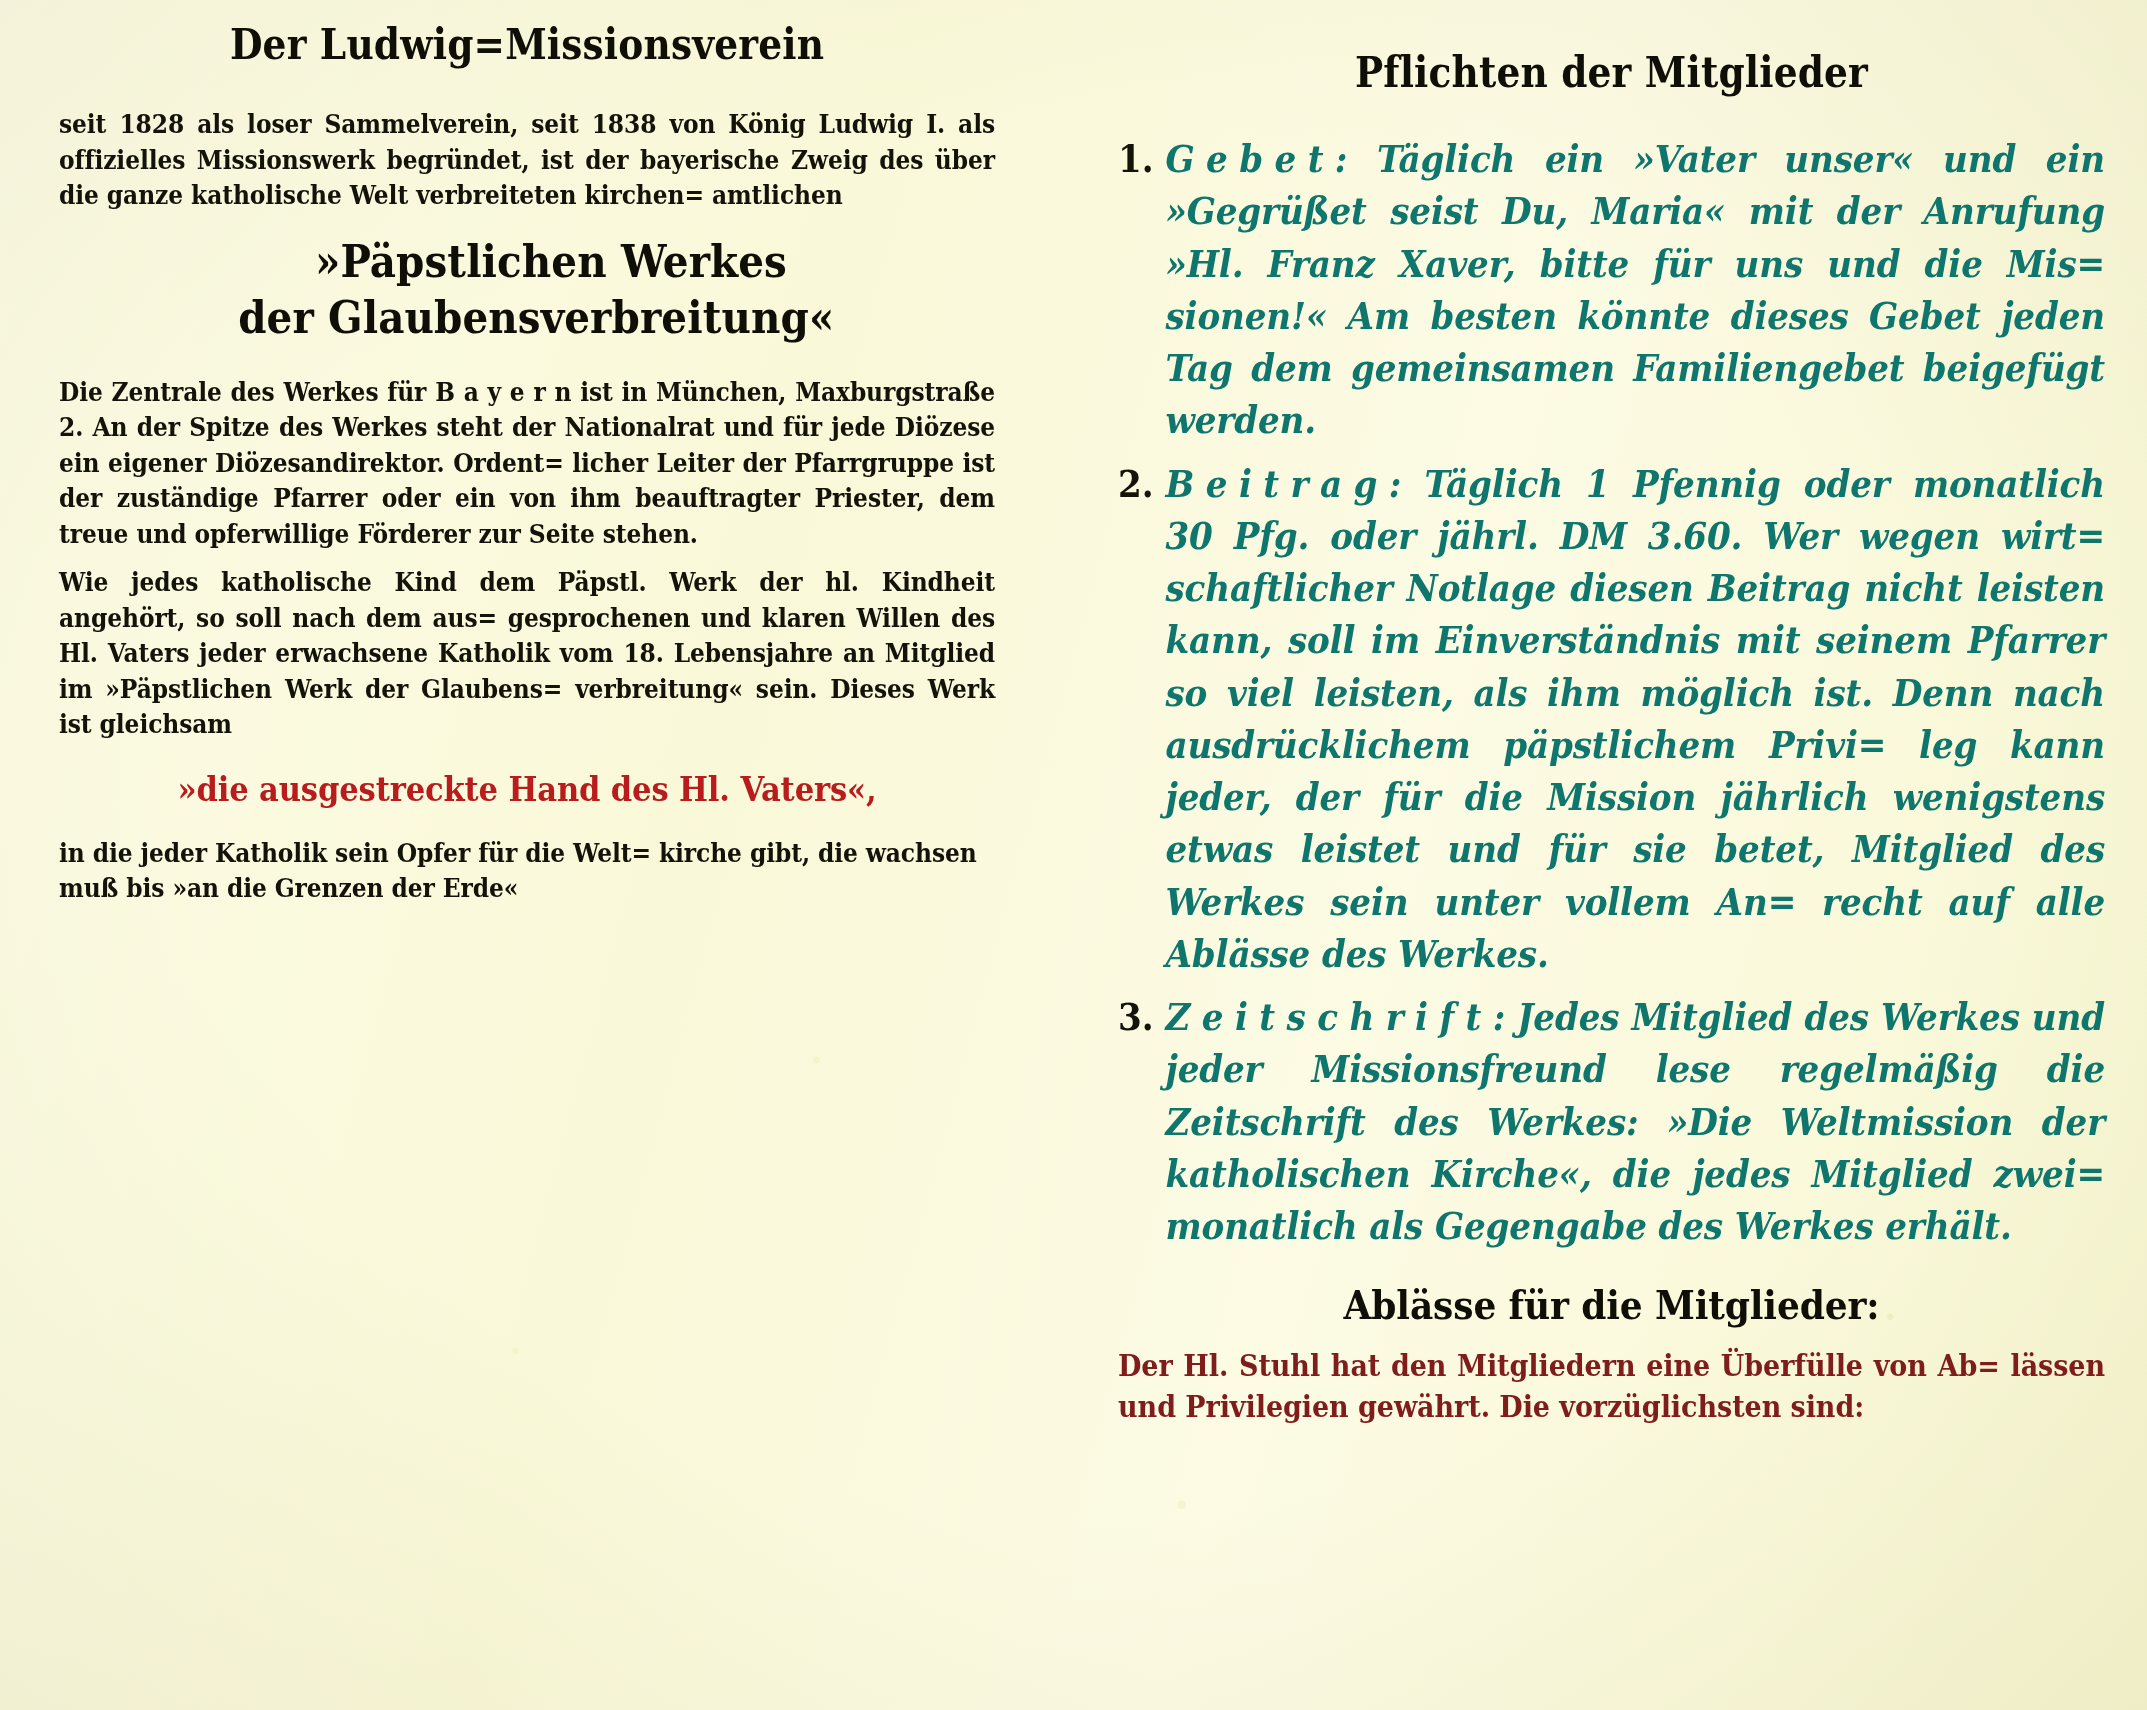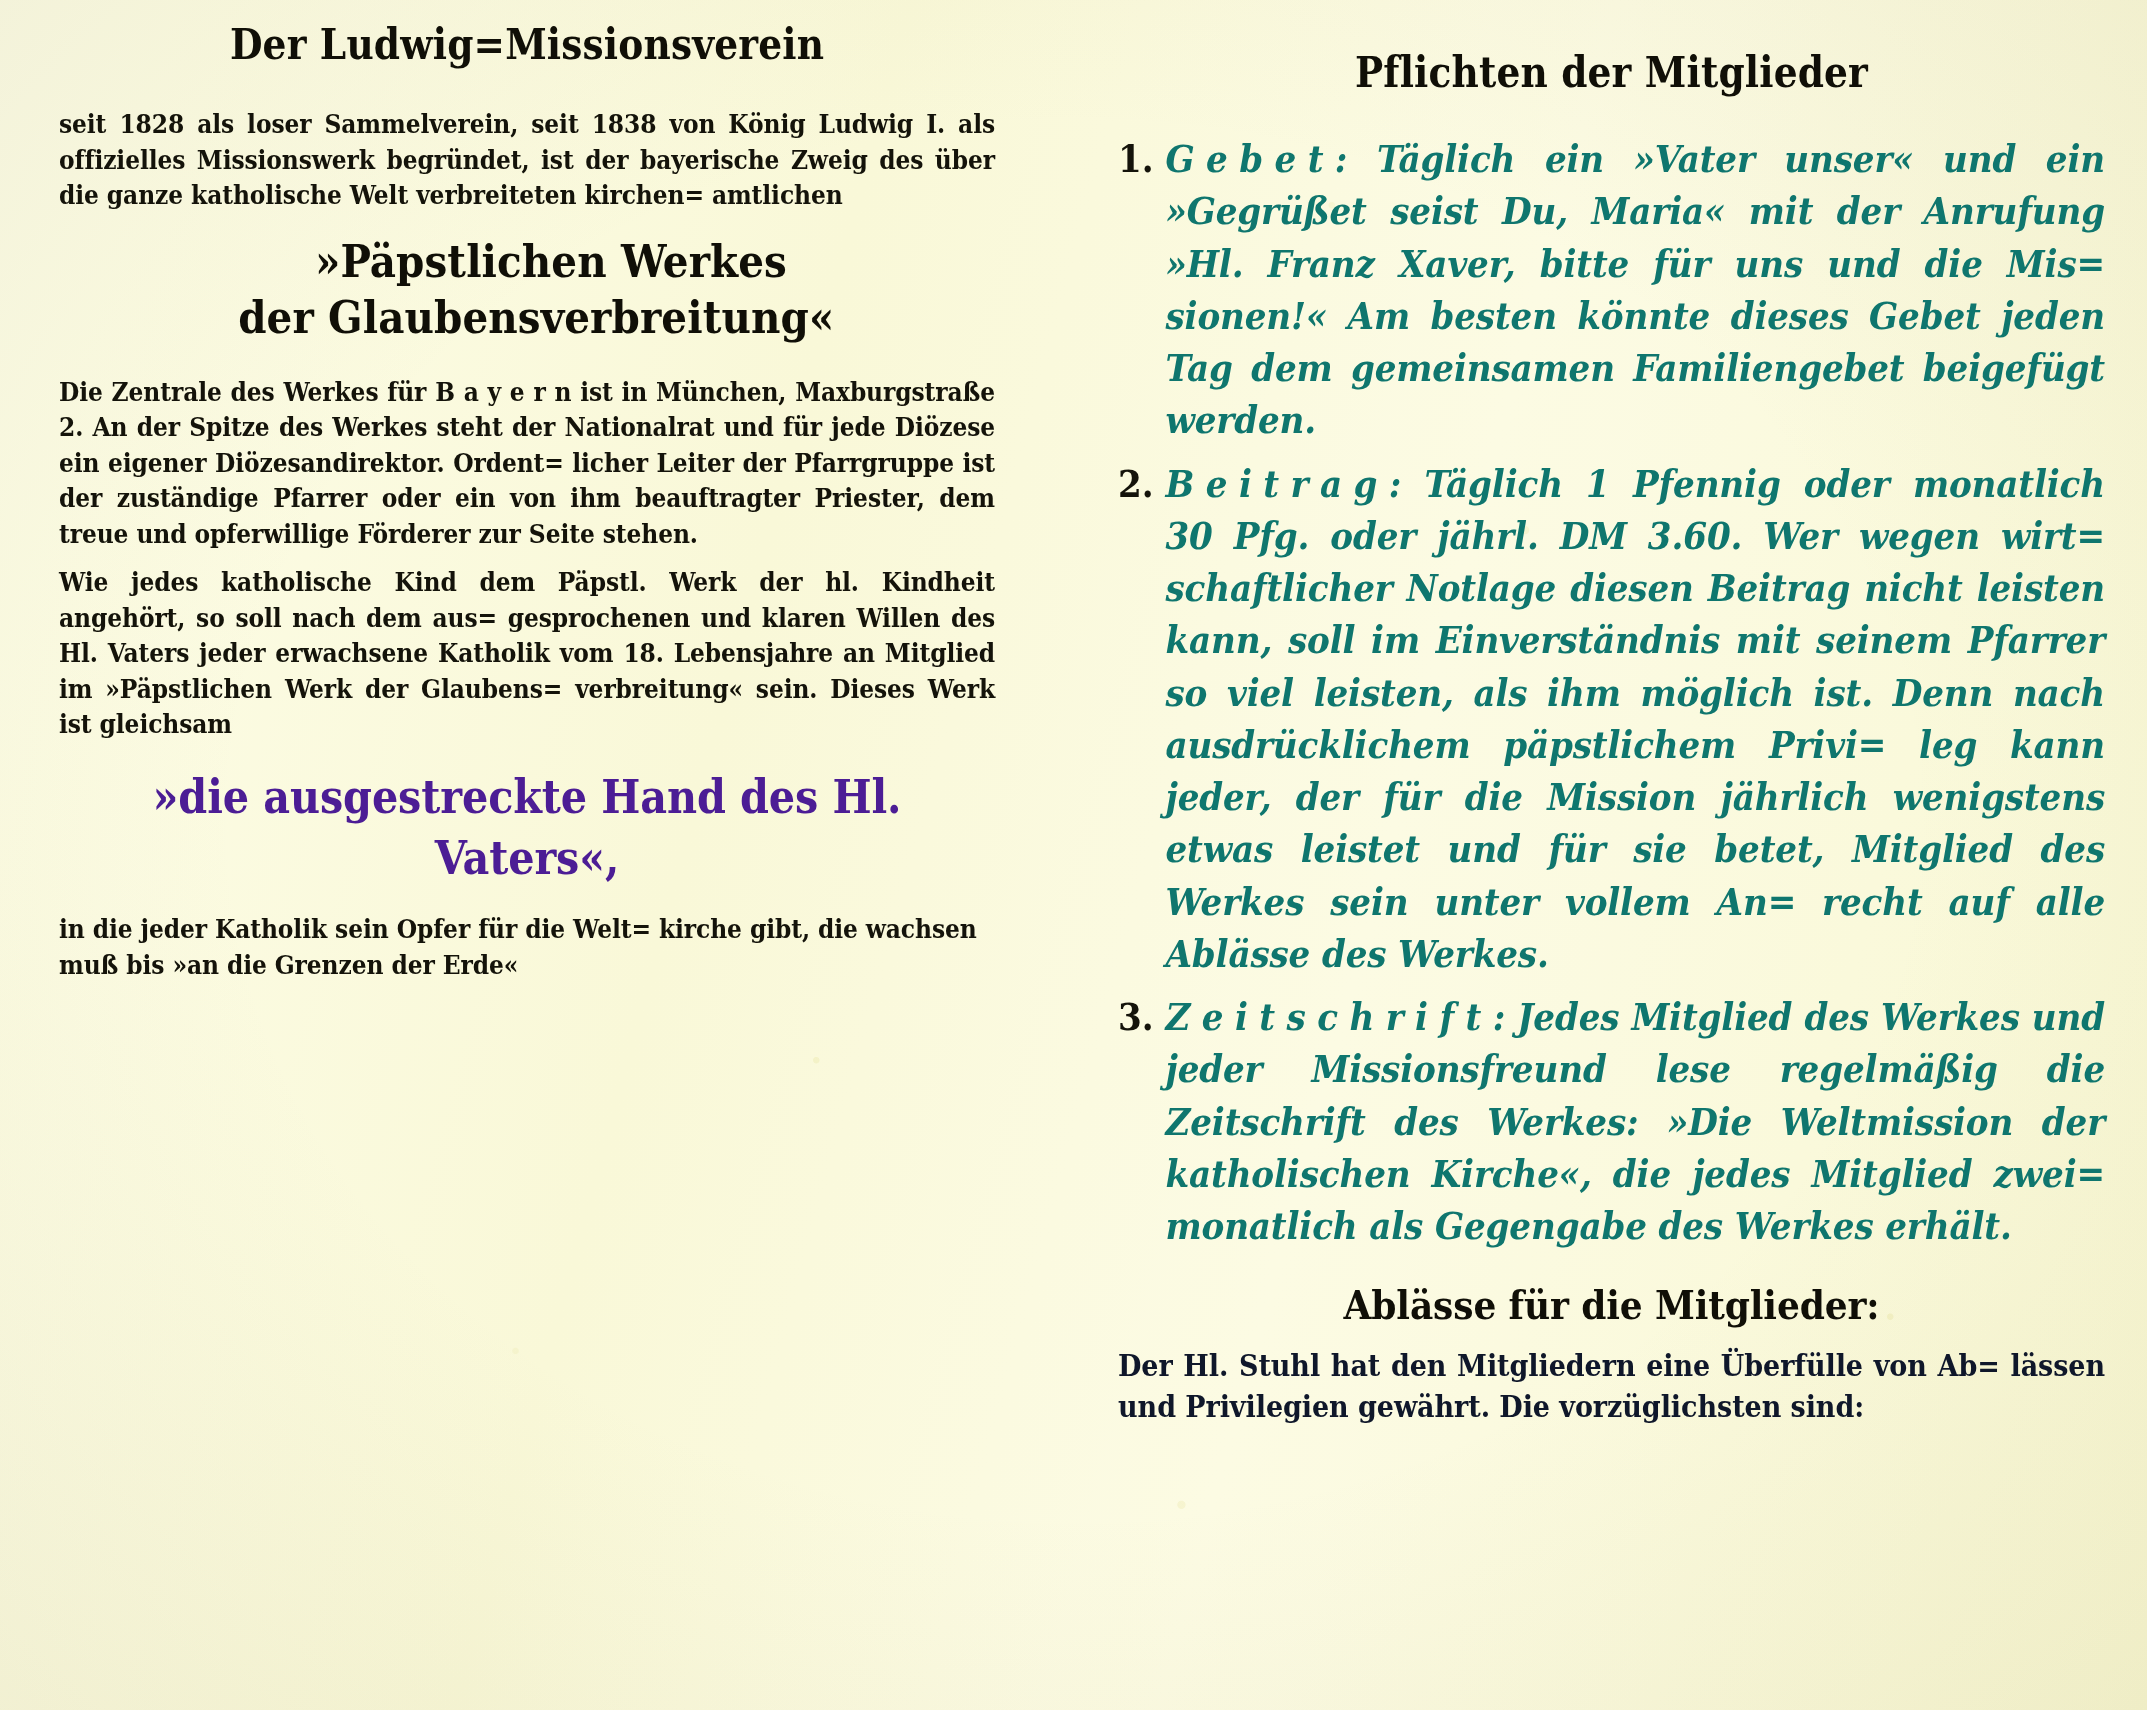--- a/index.html
+++ b/index.html
@@ -113,24 +113,24 @@
     display: block;
     white-space: nowrap;
     text-align: center;
   }
   .display-quote .dq-line.l1 { padding-left: 48px; }
   .display-quote .dq-line.l2 { padding-left: 18.5px; }
 
   .centered-quote {
     margin: 24px 0 24px 0;
     text-align: center;
-    font-size: 46px;
+    font-size: 34px;
     line-height: 1.32;
     font-weight: 700;
-    color: #4c1d95;
+    color: #b91c1c;
   }
 
   
   ol.duties {
     list-style: none;
     margin: 0;
     padding: 0;
   }
   ol.duties > li {
     display: flex;
@@ -171,21 +171,21 @@
     color: #100f07;
   }
 
   p.fine {
     margin: 0 0 14.8px 0;
     font-size: 30px;
     line-height: 1.36;
     text-align: justify;
     text-justify: inter-word;
     font-weight: 700;
-    color: #0f172a;
+    color: #7f1d1d;
     letter-spacing: -0.002em;
   }
   p.fine .spaced-term { letter-spacing: 0.26em; }
 </style>
 </head>
 <body>
 
 <div class="paper-grain"></div>
 <div class="vignette"></div>
 

